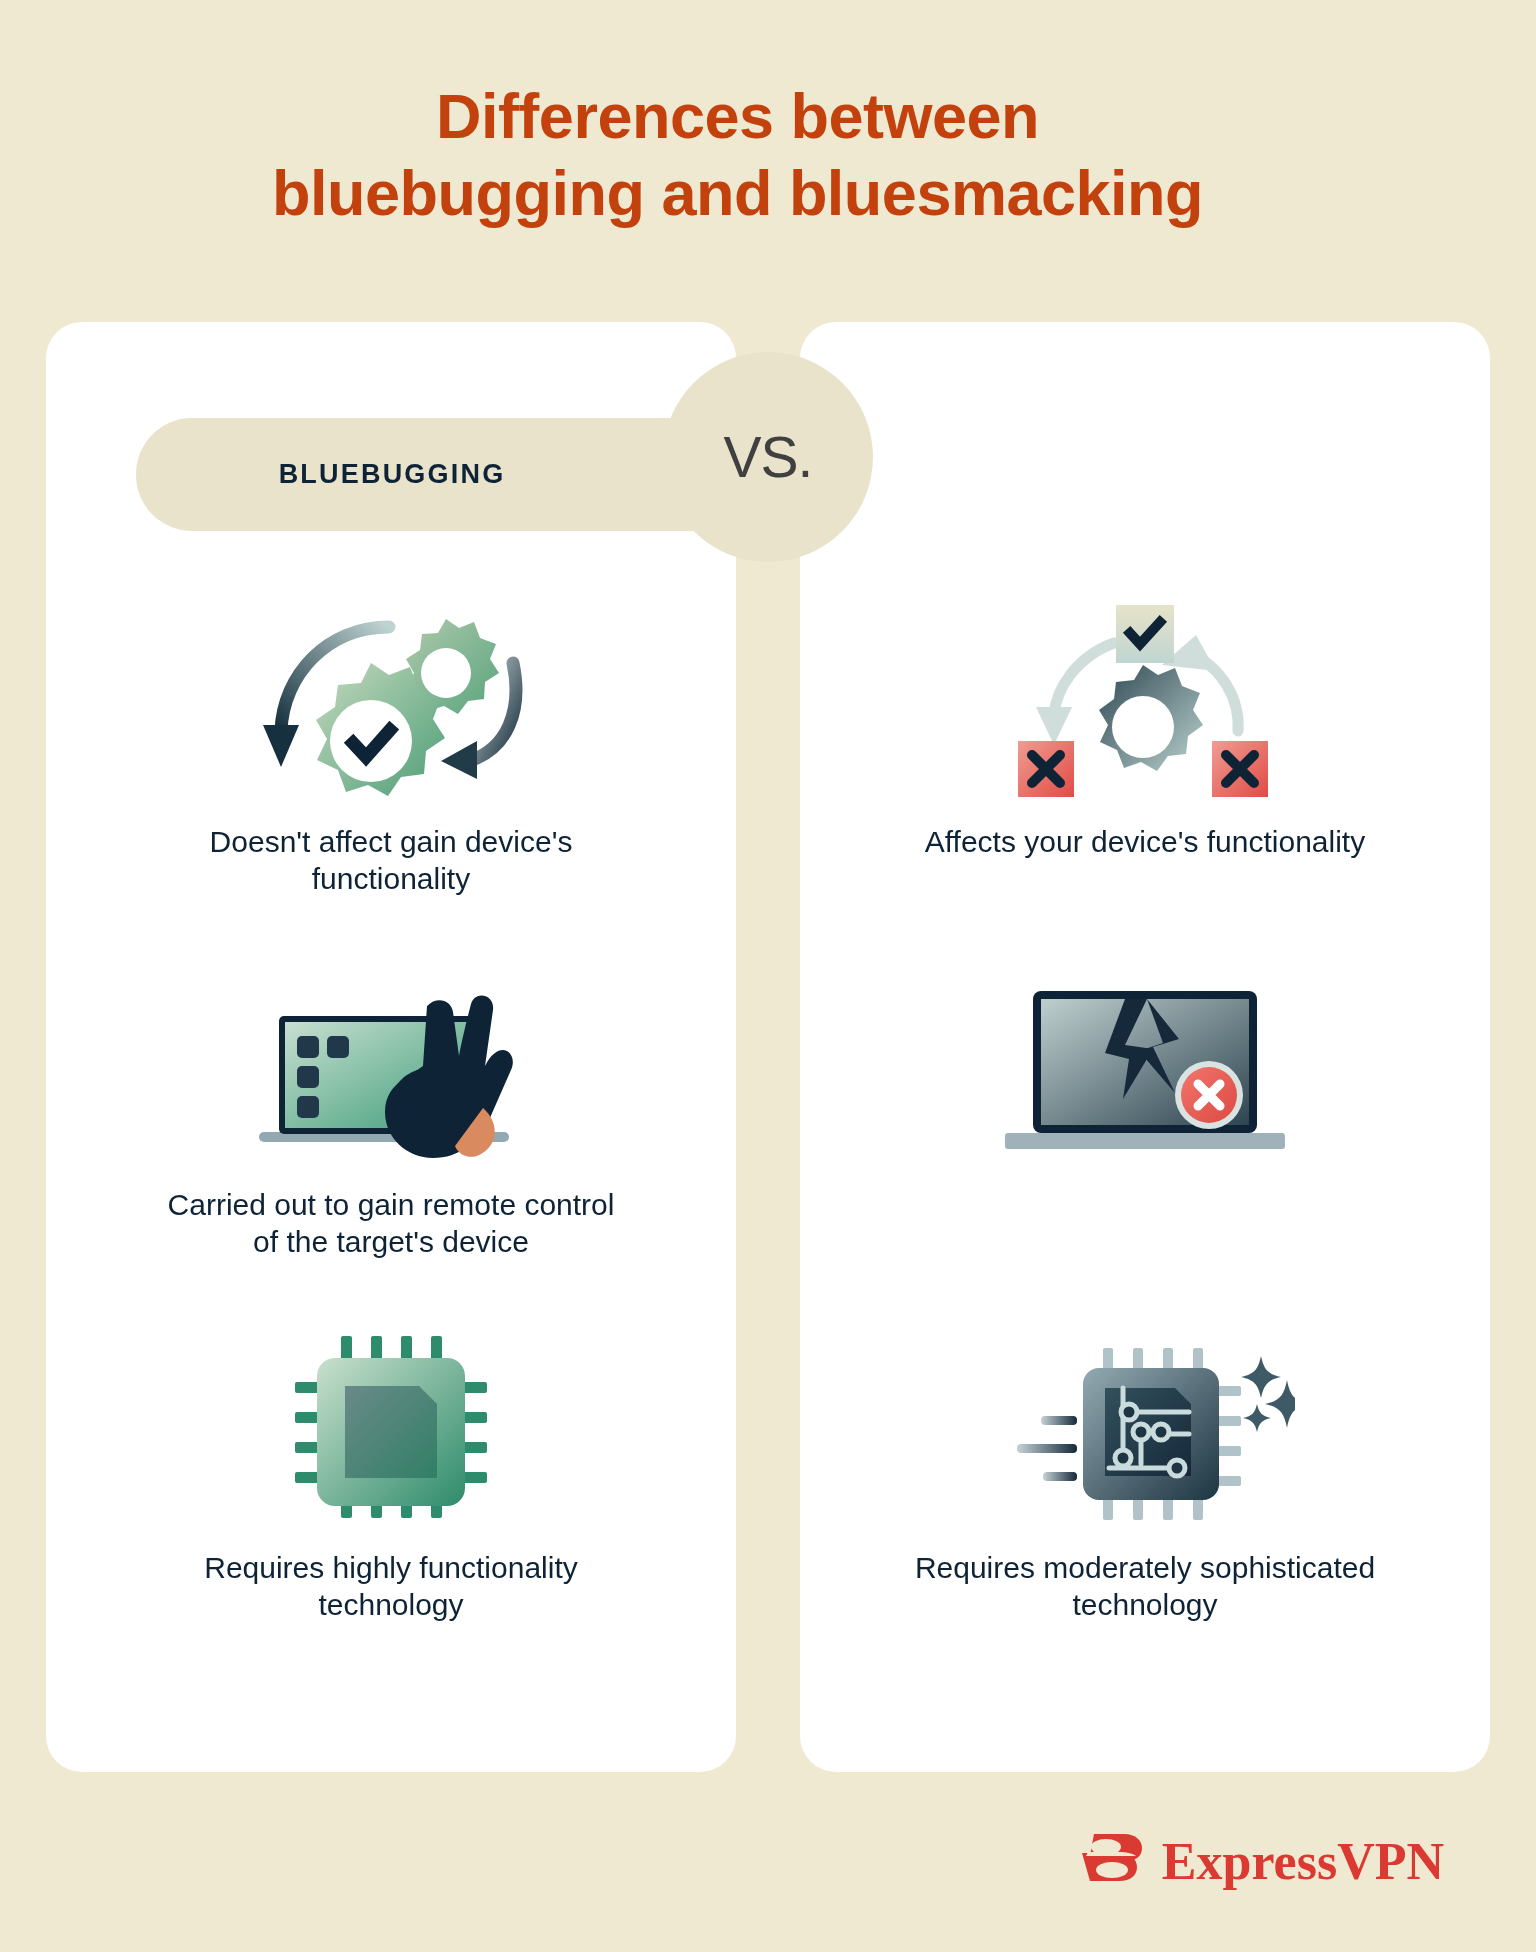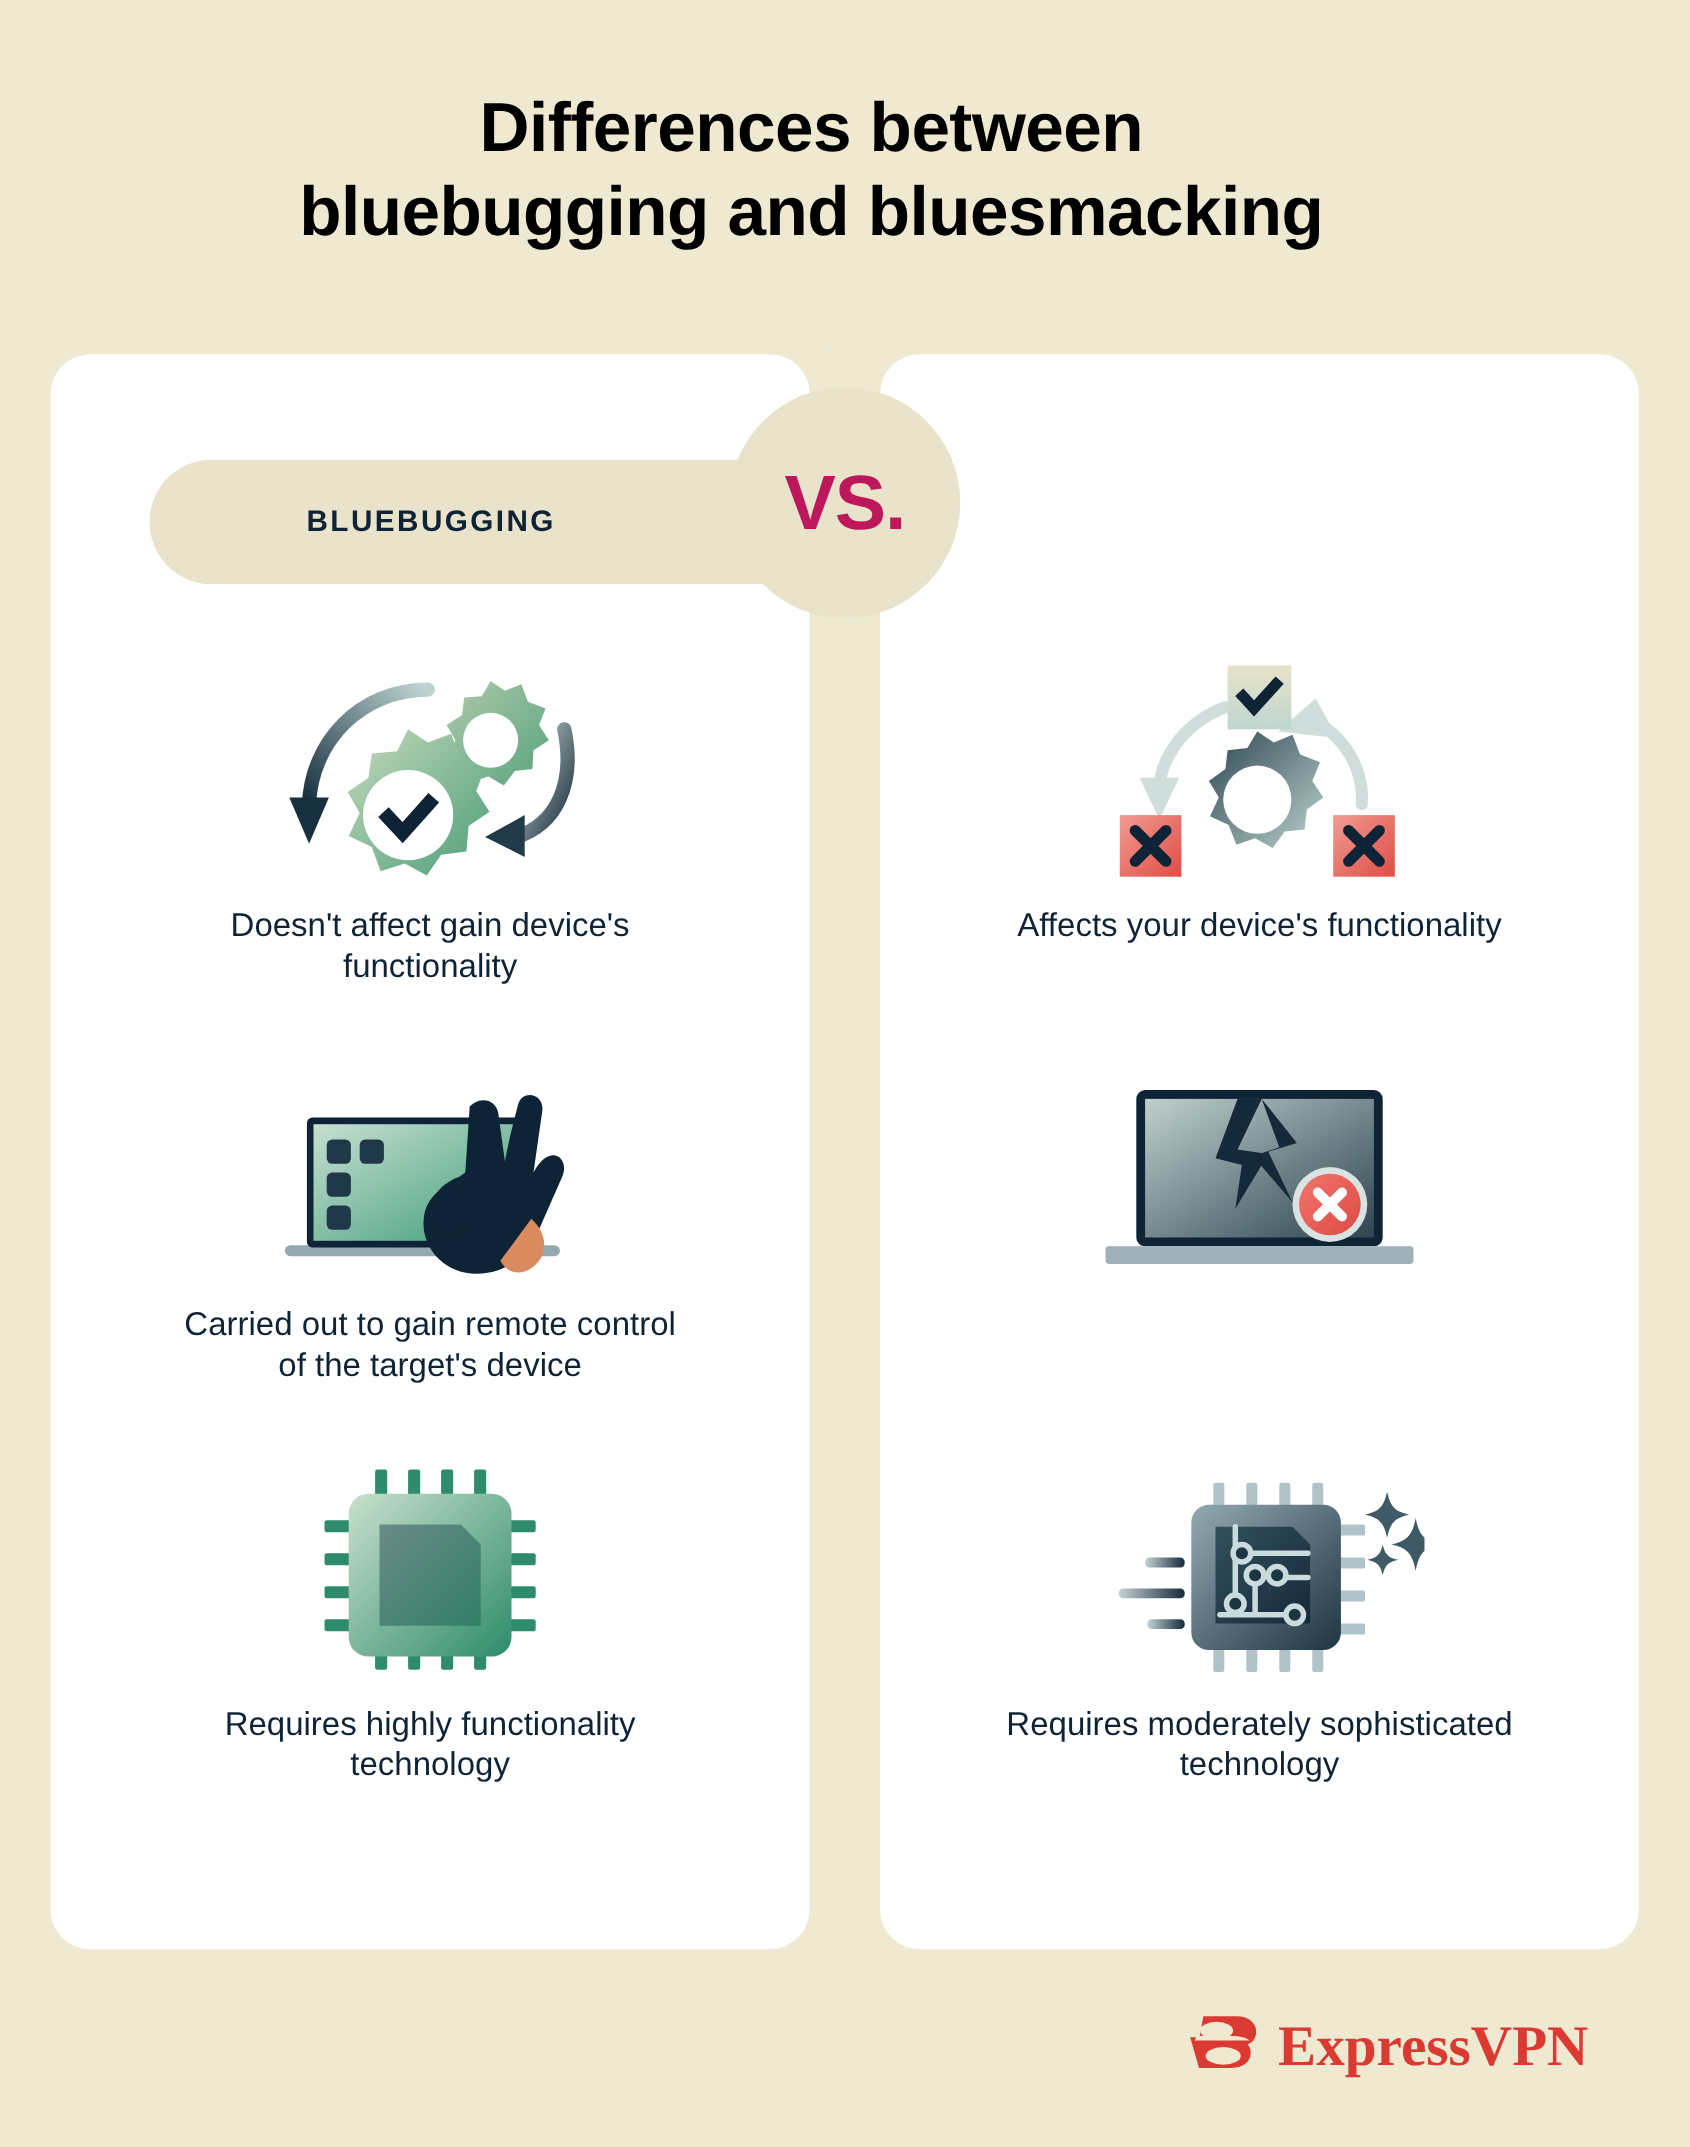--- a/index.html
+++ b/index.html
@@ -12,21 +12,21 @@
     position:relative;
   }
   
   .title{
     text-align:center;
     font-size:63px;
     line-height:1.22;
     font-weight:bold;
     letter-spacing:-0.5px;
     padding:78px 120px 0 59px;
-    color:#000000;
+    color:#c2410c;
     white-space:pre-line;
   }
 
   
   .board{
     position:absolute;
     top:322px;left:46px;
     width:1444px;height:1450px;
   }
   .card{
@@ -77,22 +77,22 @@
     position:absolute;
     left:50%;top:30px;
     transform:translateX(-50%);
     width:210px;height:210px;
     border-radius:50%;
     background:#EAE3CB;
     display:flex;align-items:center;justify-content:center;
     z-index:5;
   }
   .vs-label{
-    font-size:70px;font-weight:bold;letter-spacing:-1px;
-    color:#be185d;
+    font-size:57px;font-weight:normal;letter-spacing:-1px;
+    color:#404040;
   }
   .spine{
     position:absolute;
     left:50%;top:150px;
     transform:translateX(-50%);
     width:18px;height:1300px;
     background:#EFE9D2;
     z-index:1;
   }
 

